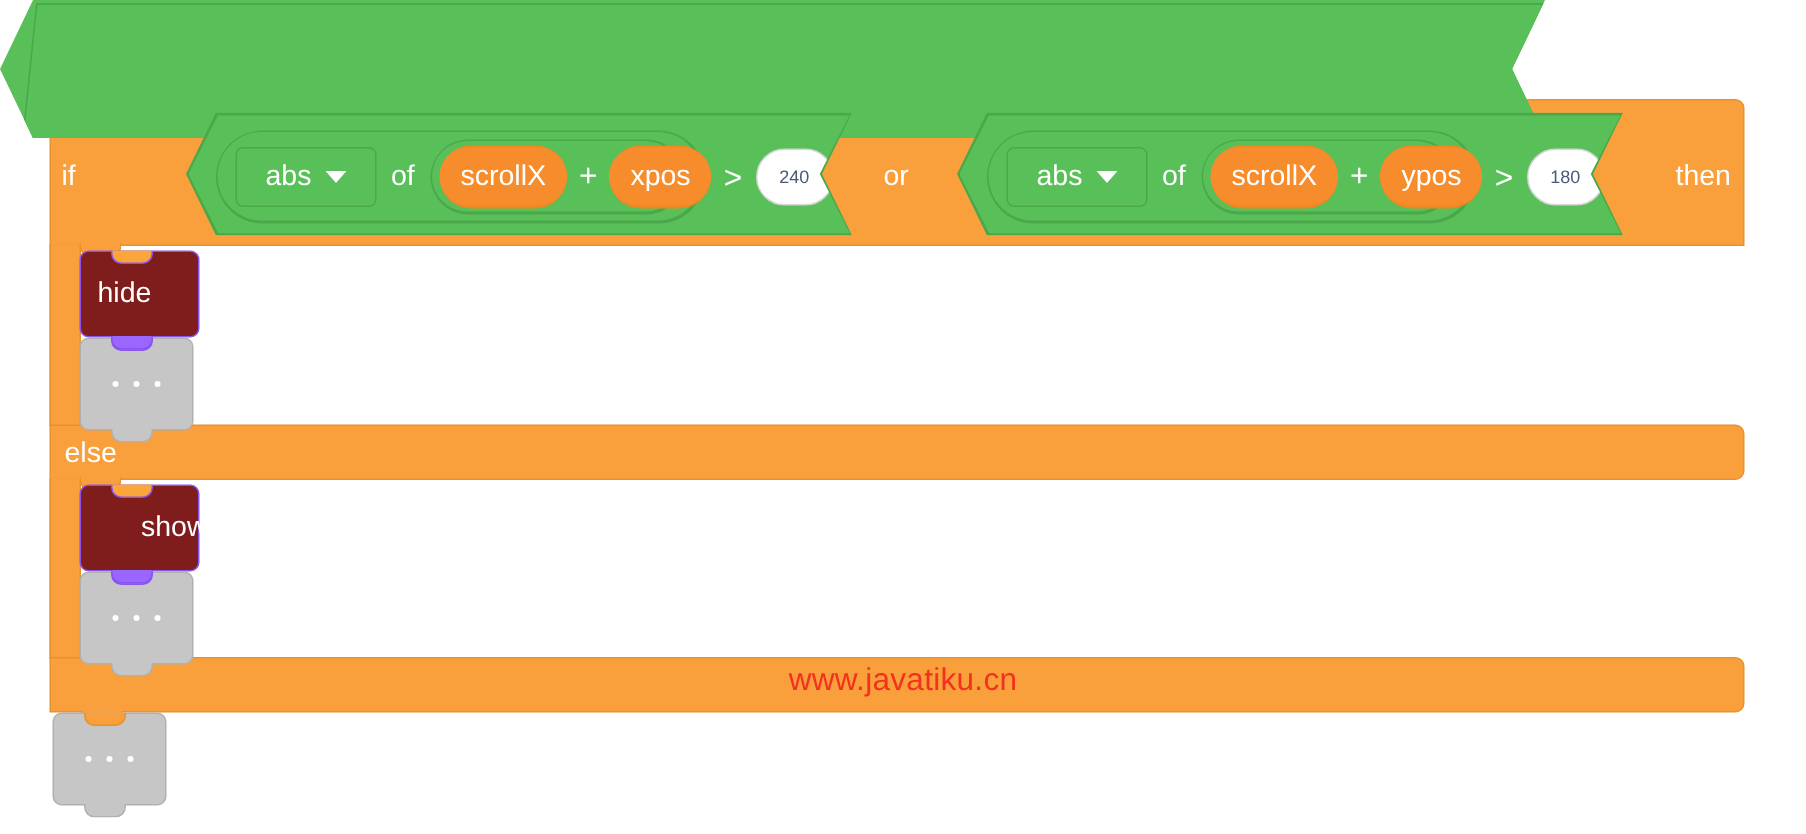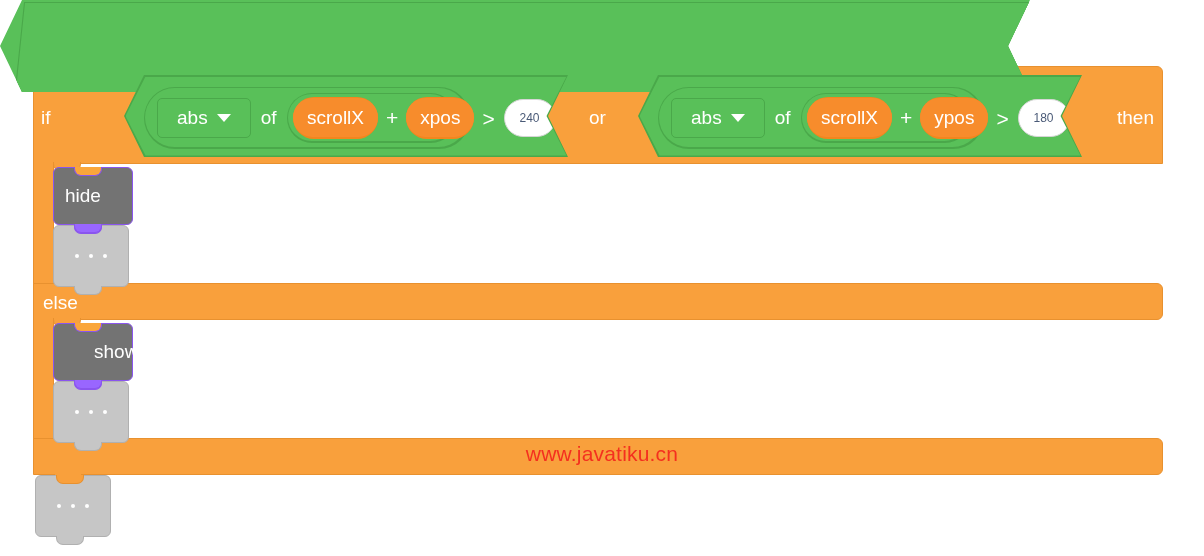--- a/index.html
+++ b/index.html
@@ -47,21 +47,21 @@
   }
   .gray-block .dots i{
     display:block;width:4px;height:4px;border-radius:50%;
     background:#ffffff;
   }
 
   
   .purple-block{
     position:absolute;
     width:80px;height:58px;
-    background:#737373;
+    background:#7f1d1d;
     border:1px solid #8a55ee;
     border-radius:6px;
     box-sizing:border-box;
     color:#ffffff;
     font-size:19px;
     display:flex;align-items:center;
     padding-left:11px;
   }
   .purple-block .notch-top{
     position:absolute;left:20px;top:-1px;

